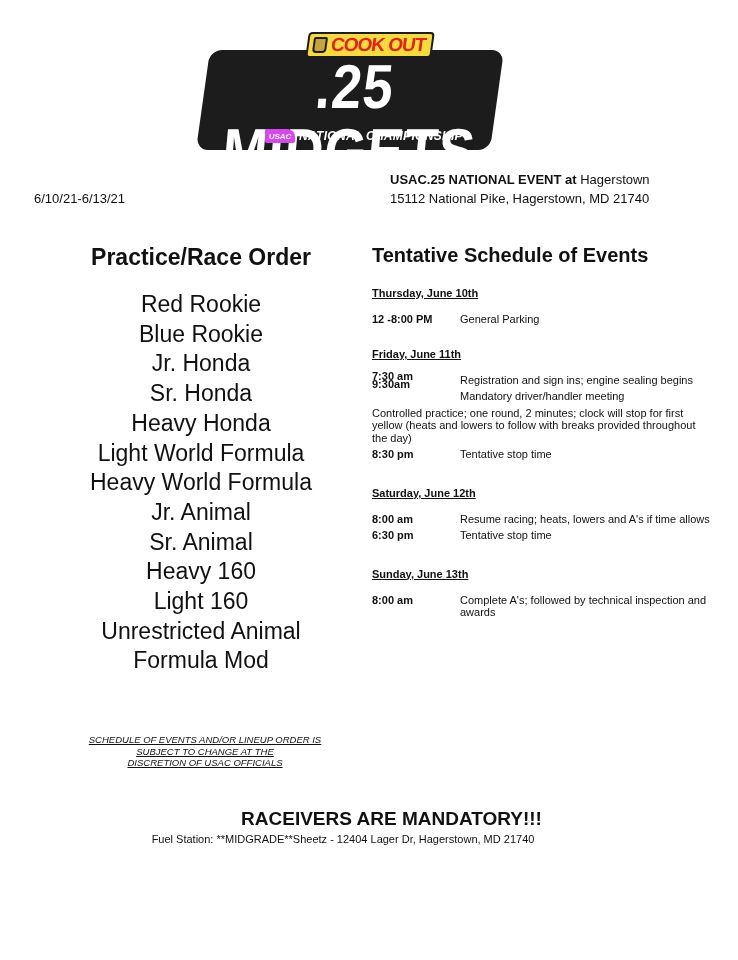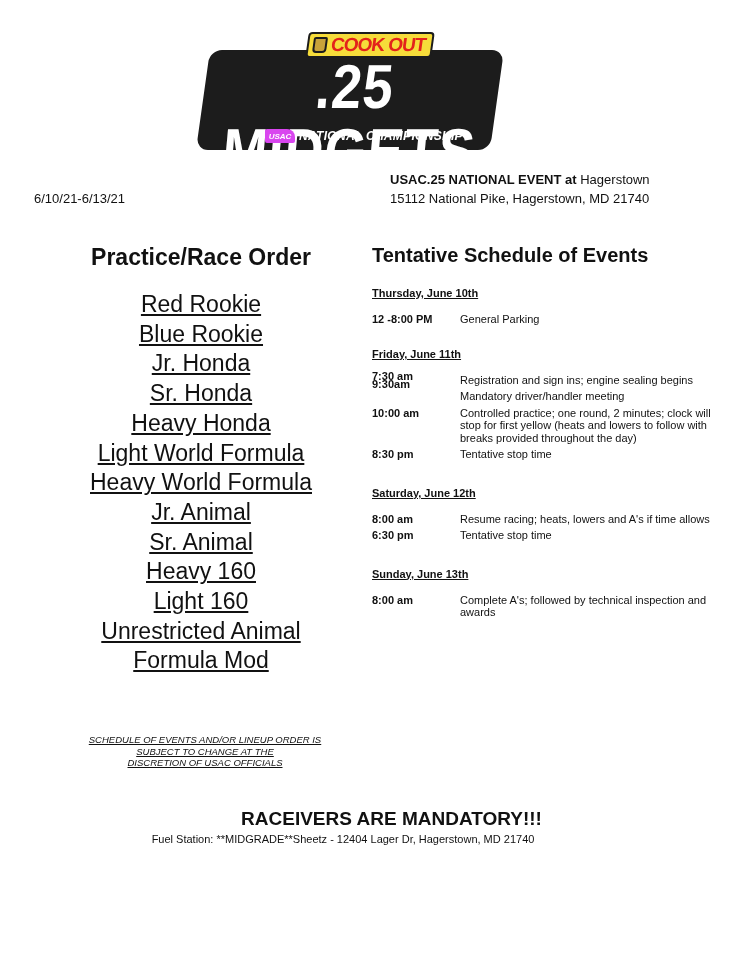--- a/index.html
+++ b/index.html
@@ -37,21 +37,21 @@
   .champ { color: #fff; font-weight: bold; font-style: italic; font-size: 12px; letter-spacing: 0.3px; }
 
   
   .event-info { position: absolute; left: 390px; top: 170px; font-size: 13px; line-height: 19px; }
   .event-info b { font-weight: bold; }
   .dates { position: absolute; left: 34px; top: 191px; font-size: 13px; }
 
   
   .left-col { position: absolute; left: 60px; top: 244px; width: 282px; text-align: center; }
   .left-title { font-weight: bold; font-size: 23px; margin-bottom: 19px; }
-  .classes { list-style: none; text-decoration: underline; }
+  .classes { list-style: none; }
   .classes li { font-size: 23px; line-height: 29.7px; }
 
   .disclaimer {
     position: absolute; left: 82px; top: 734px; width: 246px; text-align: center;
     font-size: 9.5px; font-style: italic; text-decoration: underline; line-height: 11.5px;
   }
 
   
   .right-col { position: absolute; left: 372px; top: 244px; width: 340px; }
   .right-title { font-weight: bold; font-size: 20px; margin-bottom: 20px; }
@@ -126,21 +126,20 @@
     <div class="day-head" style="margin-bottom:10px">Friday, June 11th</div>
     <div class="evt">
       <span class="evt-time">7:30 am</span>
       <span class="evt-desc" style="padding-top:4px">Registration and sign ins; engine sealing begins</span>
     </div>
     <div class="evt">
       <span class="evt-time" style="margin-top:-12px">9:30am</span>
       <span class="evt-desc">Mandatory driver/handler meeting</span>
     </div>
     <div class="evt">
-      <span class="evt-time">10:00 am</span>
       <span class="evt-desc">Controlled practice; one round, 2 minutes; clock will stop for first yellow (heats and lowers to follow with breaks provided throughout the day)</span>
     </div>
     <div class="evt">
       <span class="evt-time">8:30 pm</span>
       <span class="evt-desc">Tentative stop time</span>
     </div>
   </div>
 
   <div class="day" style="margin-top:26px">
     <div class="day-head">Saturday, June 12th</div>

